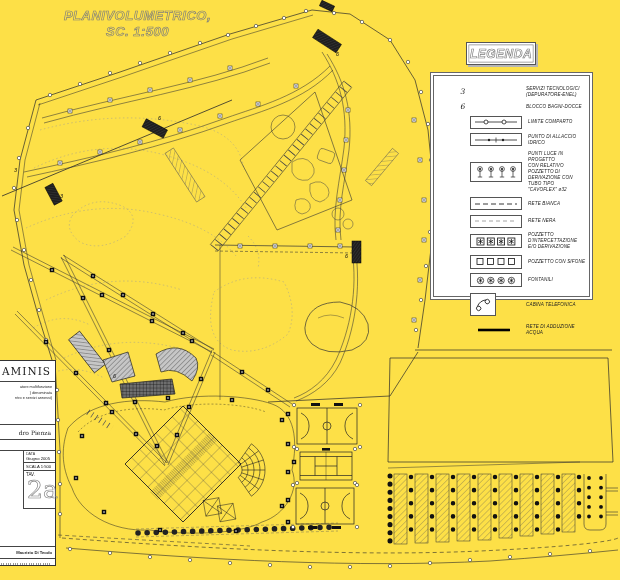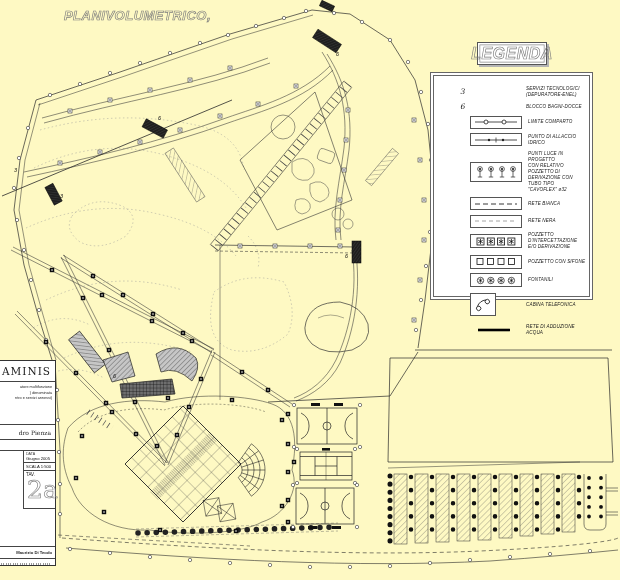--- a/index.html
+++ b/index.html
@@ -1,31 +1,31 @@
 <!DOCTYPE html>
 <html><head>
 <meta charset="utf-8">
 <style>
   html,body{margin:0;padding:0;background:#ffffff;}
-  #stage{position:relative;width:620px;height:580px;background:#fef9c3;overflow:hidden;
+  #stage{position:relative;width:620px;height:580px;background:#fde047;overflow:hidden;
          font-family:"Liberation Sans",sans-serif;color:#1a1a1a;}
   svg{display:block;}
   .outline-txt{color:#8a8a8a;}
   @supports (-webkit-text-stroke: 1px #000){
     .outline-txt{color:transparent;-webkit-text-stroke:0.65px #7d7d7d;}
   }
   
   .sheet-title{position:absolute;left:30px;top:8px;width:215px;text-align:center;
     font-style:italic;font-size:13px;line-height:1.25;letter-spacing:0.5px;font-weight:bold;}
   
   .legend{position:absolute;left:430px;top:42px;width:163px;}
-  .legend-title{position:absolute;left:47px;top:0;width:68px;height:21px;border:1px solid #555;
+  .legend-title{position:absolute;left:36px;top:0;width:68px;height:21px;border:1px solid #555;
     box-shadow:2px 2px 0 #b5b5b5, inset 0 0 0 1.5px #fff, inset 0 0 0 2.2px #888;
     display:flex;align-items:center;justify-content:center;background:#fff;
-    font-style:italic;font-size:16px;letter-spacing:0.5px;font-weight:bold;}
+    font-style:italic;font-size:12px;letter-spacing:0.5px;font-weight:bold;}
   .legend-body{position:absolute;left:0;top:30px;width:161px;height:226px;border:1px solid #666;background:#fff;}
   .legend-inner{position:absolute;left:2px;top:2px;right:2px;bottom:2px;border:0.8px solid #666;
     padding:10px 3px 0 22px;box-sizing:border-box;}
   .lg-row{display:flex;align-items:center;margin-bottom:4.5px;}
   .lg-key{width:14px;font-family:"DejaVu Serif",serif;font-style:italic;font-size:7.5px;color:#222;
     flex:none;text-align:center;}
   .lg-sym{width:50px;flex:none;display:flex;align-items:center;justify-content:center;}
   .lg-box{border:0.8px solid #555;background:#fff;display:flex;align-items:center;justify-content:center;}
   .lg-label{font-style:italic;font-size:4.6px;line-height:1.3;color:#222;white-space:pre-line;
     margin-left:6px;letter-spacing:0.15px;}
@@ -438,20 +438,21 @@
       <text x="158" y="120">6</text>
       <text x="336" y="56">6</text>
       <text x="345" y="258">6</text>
       <text x="60" y="198">3</text>
       <text x="113" y="378">6</text>
     </g>
   </svg>
 
   <div class="sheet-title outline-txt">
     <div>PLANIVOLUMETRICO,</div>
+    <div>SC.  1:500</div>
   </div>
 
   <div class="legend">
     <div class="legend-title outline-txt">LEGENDA</div>
     <div class="legend-body">
       <div class="legend-inner">
 
         <div class="lg-row">
           <span class="lg-key">3</span>
           <span class="lg-sym"></span>

